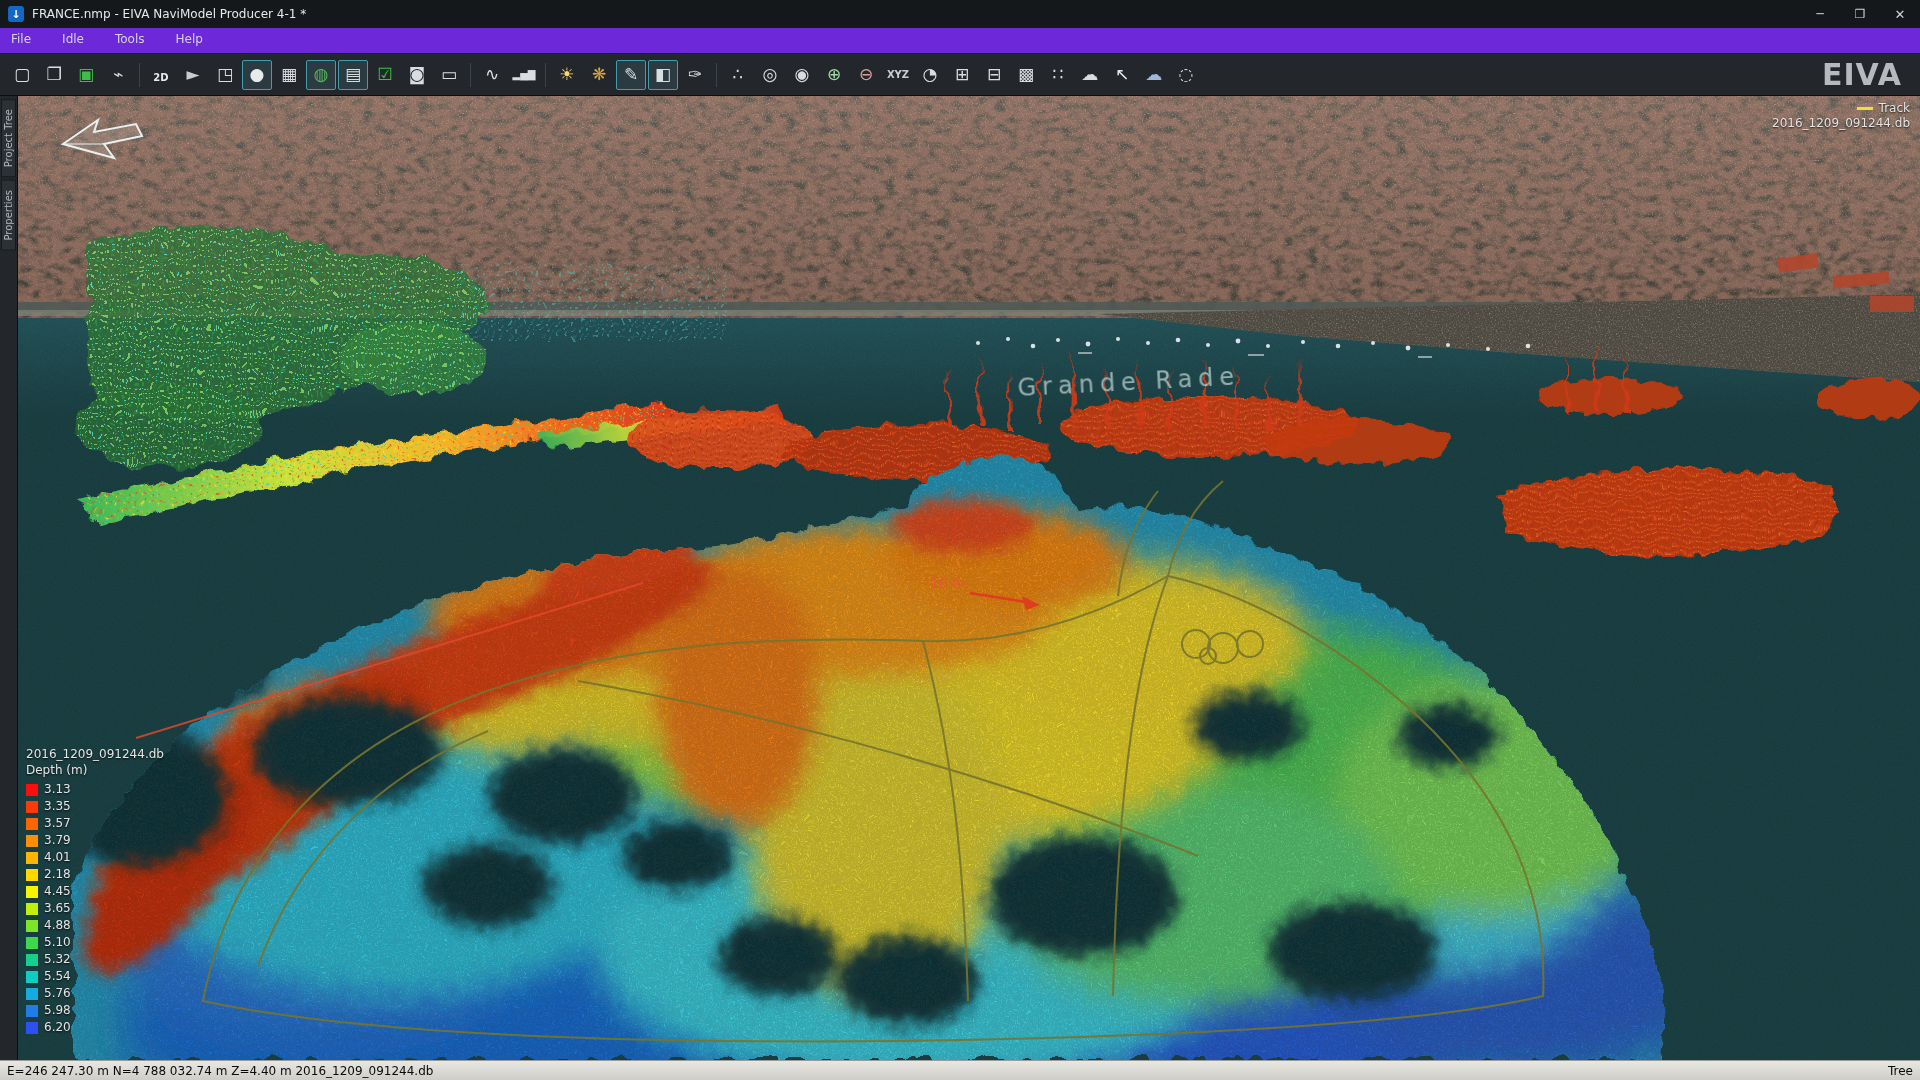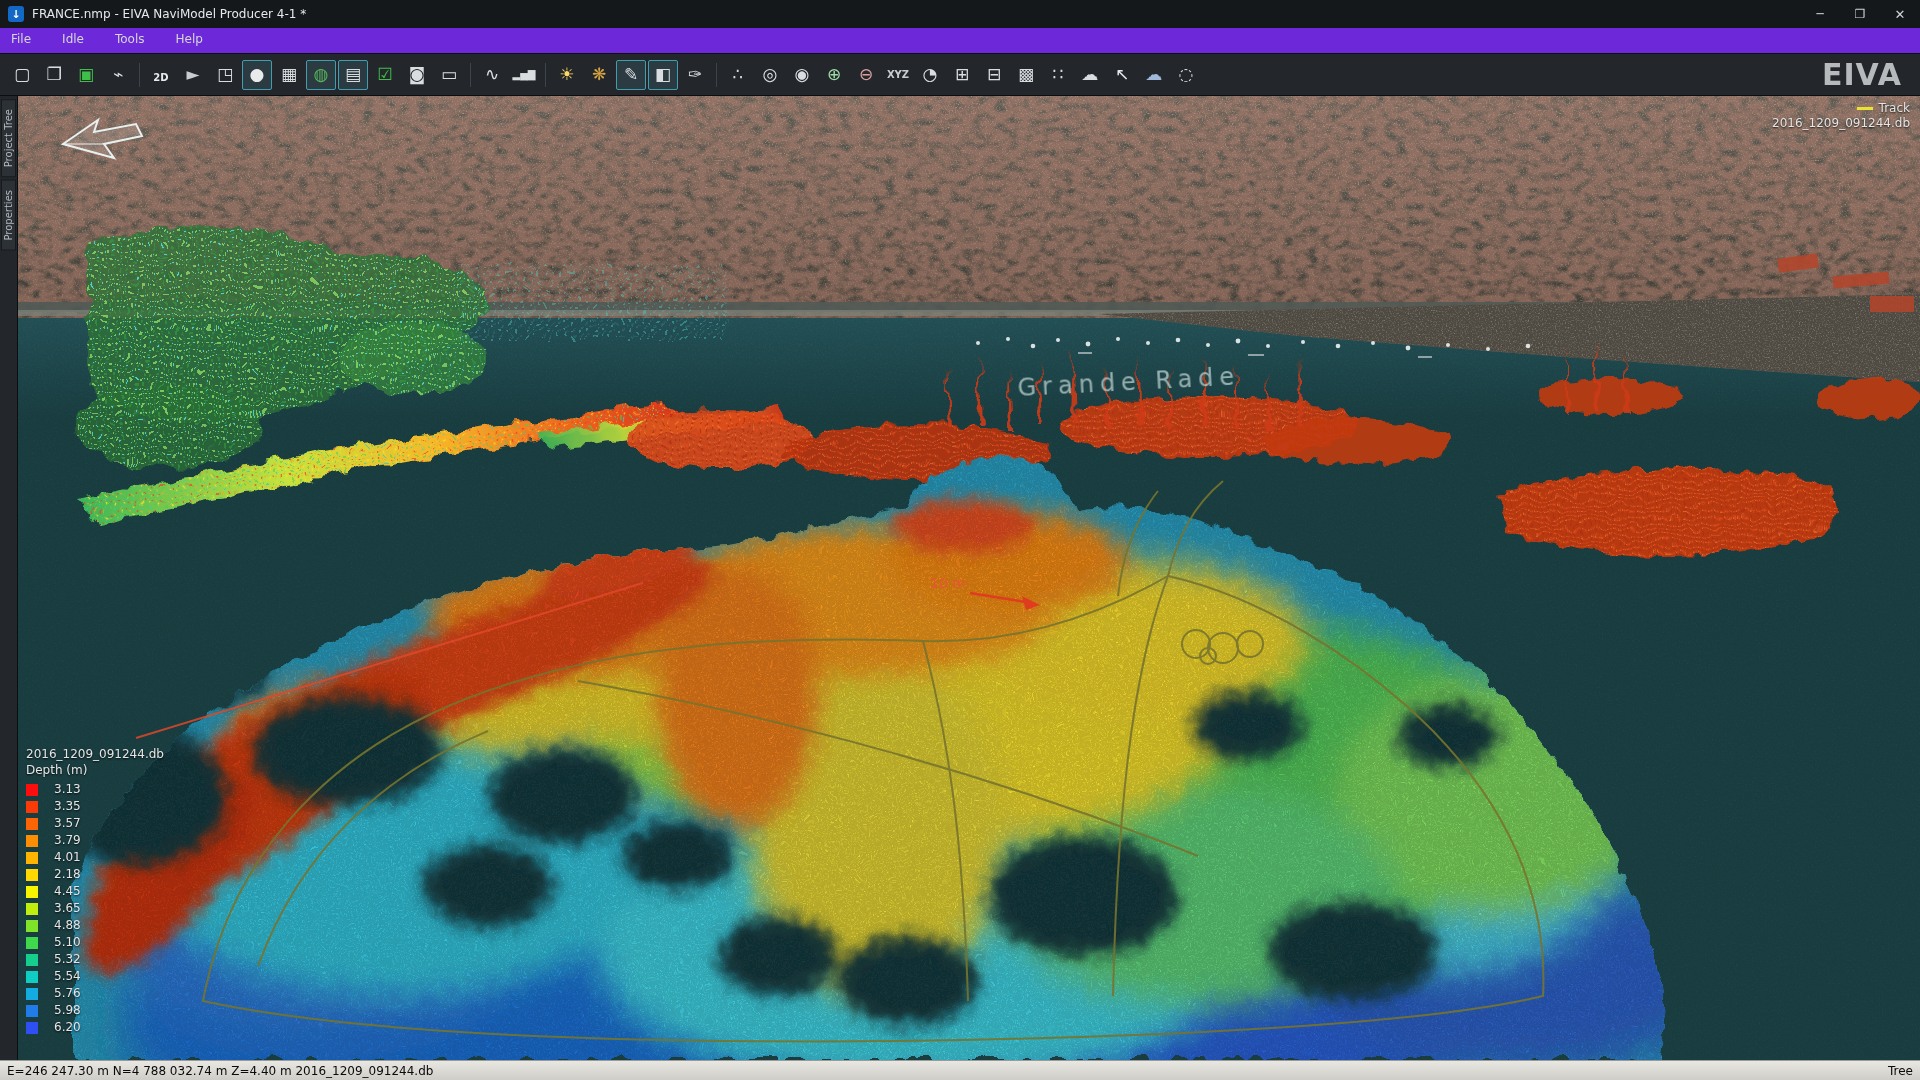--- a/index.html
+++ b/index.html
@@ -43,21 +43,21 @@
   .viewport { position:relative; flex:1; background:#0a1a1c; overflow:hidden; }
   .viewport svg { position:absolute; inset:0; width:100%; height:100%; }
 
   .ovl { position:absolute; color:#e5e5e5; font-size:12px; text-shadow:0 1px 2px rgba(0,0,0,.85); }
   .track-panel { top:5px; right:10px; text-align:right; line-height:15px; }
   .track-dash { display:inline-block; width:16px; height:3px; background:#e8e430;
                 margin-right:6px; vertical-align:middle; }
   .legend { left:8px; bottom:24px; line-height:15px; }
   .legend-title { margin-bottom:1px; }
   .legend-units { margin-bottom:3px; }
-  .legend-row { display:flex; align-items:center; gap:16px; height:17px; }
+  .legend-row { display:flex; align-items:center; gap:6px; height:17px; }
   .legend-swatch { width:12px; height:12px; flex:0 0 12px; }
   .legend-value { font-size:12px; }
   .readout { right:10px; bottom:5px; text-align:right; line-height:16px; }
 
   .statusbar { height:20px; background:linear-gradient(#e9e7e2,#cfcdc7); border-top:1px solid #9a9a98;
                display:flex; align-items:center; justify-content:space-between; padding:0 7px;
                font-size:12px; color:#0a0a0a; }
 </style>
 </head>
 <body>

